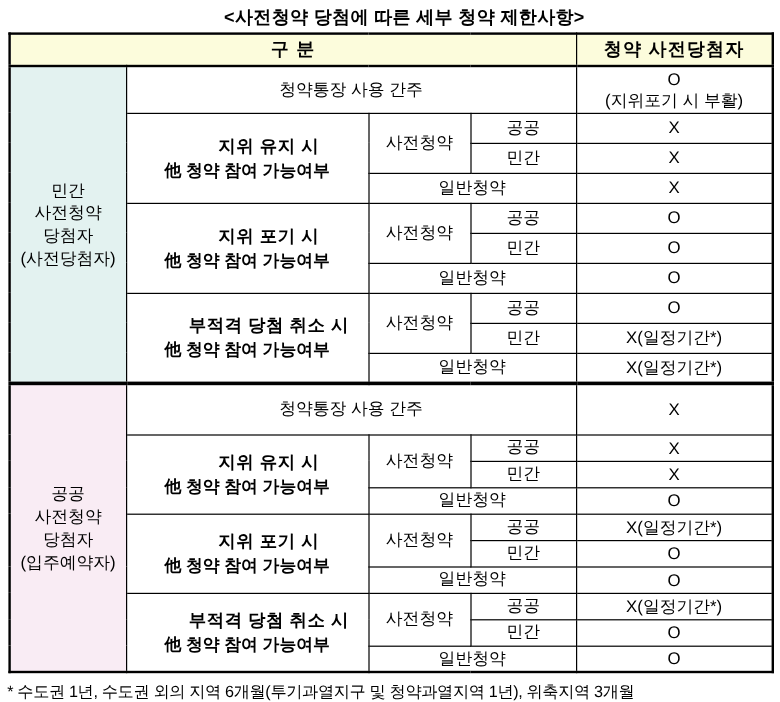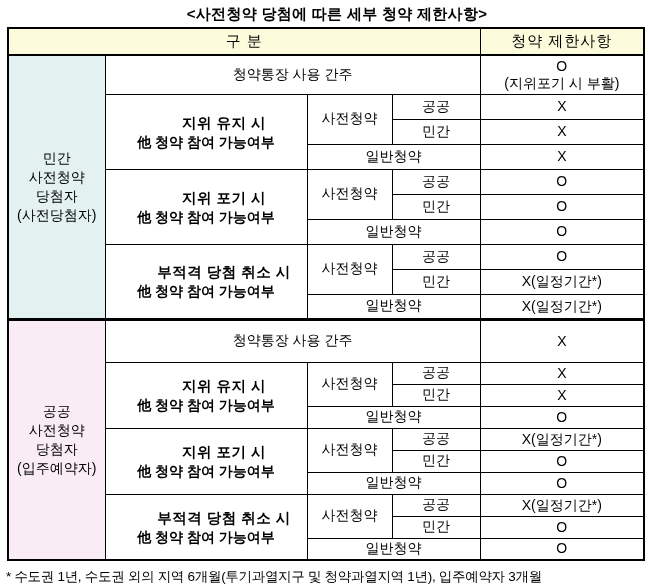--- a/index.html
+++ b/index.html
@@ -36,21 +36,21 @@
   th,td{
     border:1px solid var(--border);
     text-align:center;
     vertical-align:middle;
     font-size:14px;
     padding:0;
     overflow:hidden;
   }
   tr.head th{
     background:var(--header-bg);
-    font-weight:normal;
+    font-weight:bold;
     font-size:15px;
     height:25px;
     border-bottom:2px solid var(--border);
     letter-spacing:1px;
   }
   td.group{
     white-space:pre-line;
     line-height:19px;
     font-size:14px;
   }
@@ -81,21 +81,21 @@
     <col style="width:97px">
     <col style="width:202px">
     <col style="width:85px">
     <col style="width:88px">
     <col style="width:164px">
   </colgroup>
 
   <tbody>
       <tr class="head">
     <th colspan="4">구 분</th>
-    <th>청약 제한사항</th>
+    <th>청약 사전당첨자</th>
   </tr>
 
   <tr class="rh-a">
     <td rowspan="10" class="group g1">민간
 사전청약
 당첨자
 (사전당첨자)</td>
     <td colspan="3">청약통장 사용 간주</td>
     <td class="answer">O
 (지위포기 시 부활)</td>
@@ -213,13 +213,13 @@
     <td>민간</td>
     <td class="answer">O</td>
   </tr>
   <tr class="rh-d">
     <td colspan="2">일반청약</td>
     <td class="answer">O</td>
   </tr>
 </tbody>
   </table>
 
-<div class="footnote">* 수도권 1년, 수도권 외의 지역 6개월(투기과열지구 및 청약과열지역 1년), 입주예약자 3개월</div>
+<div class="footnote">* 수도권 1년, 수도권 외의 지역 6개월(투기과열지구 및 청약과열지역 1년), 위축지역 3개월</div>
 
 </body></html>

